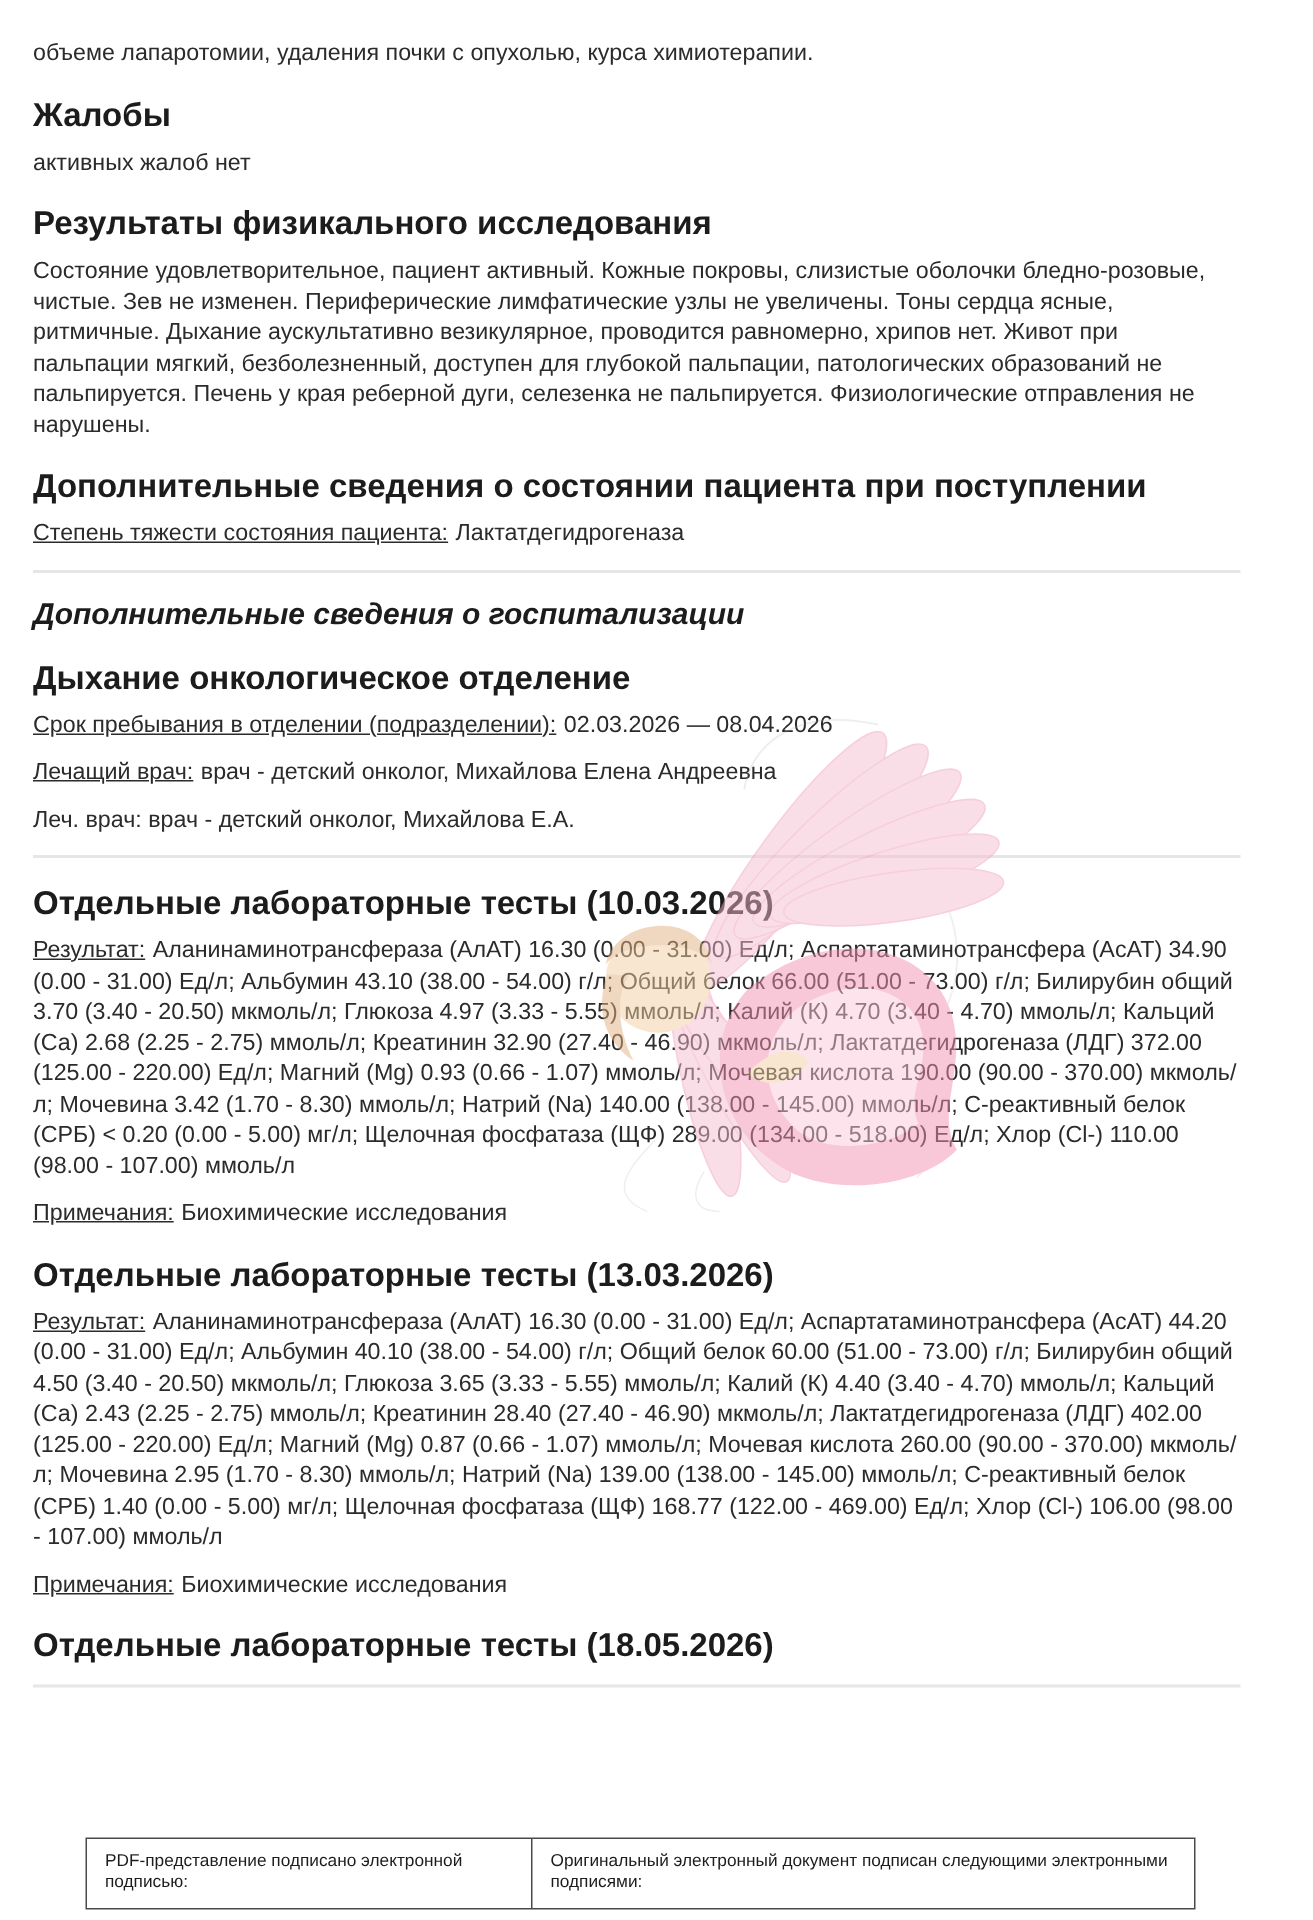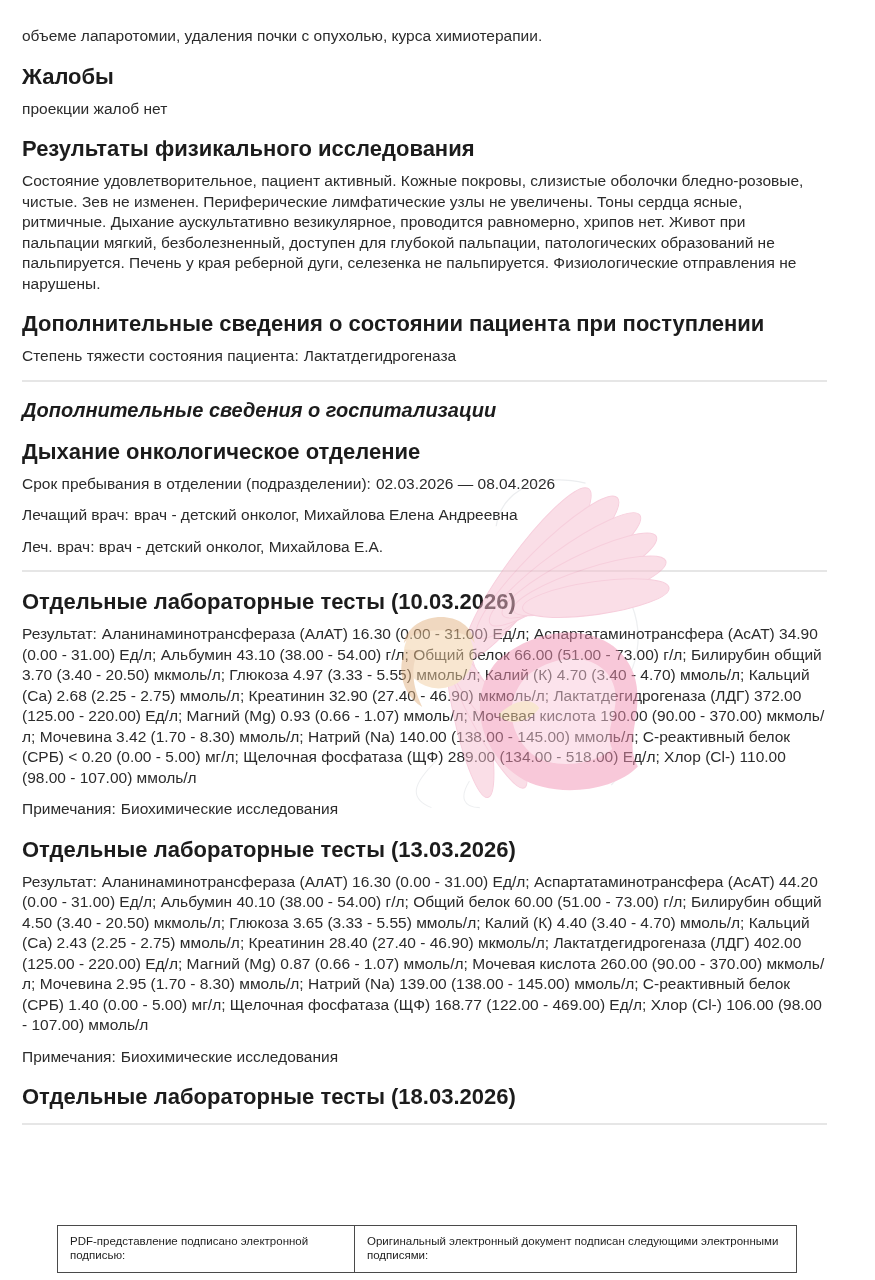--- a/index.html
+++ b/index.html
@@ -5,21 +5,21 @@
   html,body { margin:0; padding:0; background:#ffffff; }
   .page {
     position:relative; width:857px; height:1280px; overflow:hidden;
     background:#ffffff; color:#2b2b2b;
     font-family:"Liberation Sans","DejaVu Sans",sans-serif;
   }
   .content { position:relative; z-index:1; padding:26px 30px 0 22px; }
   .content p { font-size:15.5px; line-height:20.5px; margin:0 0 11px; }
   .h-bold { font-size:22px; font-weight:bold; color:#1c1c1c; margin:17px 0 9px; }
   .h-italic { font-style:italic; font-size:20px; }
-  .lbl { margin-right:5px;text-align:center; }
+  .lbl { text-decoration:underline; margin-right:5px;text-align:center; }
   .sep { border:none; border-top:2px solid #e6e6e6; margin:13px 0 14px; }
 
   
   .watermark { position:absolute; left:375px; top:452px; width:380px; height:360px;
                z-index:2; pointer-events:none; opacity:0.5; }
 
   
   .sig-table { display:flex; border:1px solid #4a4a4a; margin:100px 30px 0 35px; background:#fff; }
   .sig-cell { padding:6px 8px 8px; }
   .sig-cell-left { width:280px; border-right:1px solid #4a4a4a; }
@@ -56,21 +56,21 @@
       <path fill="#e2b382" d="M28 186 C34 154 92 150 97 186 C90 170 40 168 28 186 Z"></path>
       <path fill="#e2b382" d="M29 192 C20 218 30 238 46 248 C35 226 35 205 43 193 Z"></path>
     </g>
   </svg>
 
   <div class="content">
 
     <p>объеме лапаротомии, удаления почки с опухолью, курса химиотерапии.</p>
 
     <div class="h-bold">Жалобы</div>
-    <p>проекции жалоб нет</p>
+    <p>активных жалоб нет</p>
 
     <div class="h-bold">Результаты физикального исследования</div>
     <p>Состояние удовлетворительное, пациент активный. Кожные покровы, слизистые оболочки бледно-розовые, чистые. Зев не изменен. Периферические лимфатические узлы не увеличены. Тоны сердца ясные, ритмичные. Дыхание аускультативно везикулярное, проводится равномерно, хрипов нет. Живот при пальпации мягкий, безболезненный, доступен для глубокой пальпации, патологических образований не пальпируется. Печень у края реберной дуги, селезенка не пальпируется. Физиологические отправления не нарушены.</p>
 
     <div class="h-bold">Дополнительные сведения о состоянии пациента при поступлении</div>
     <p><span class="lbl">Степень тяжести состояния пациента:</span><span>Лактатдегидрогеназа</span></p>
 
     <hr class="sep">
 
     <div class="h-bold h-italic">Дополнительные сведения о госпитализации</div>
@@ -83,21 +83,21 @@
 
 
     <div class="h-bold">Отдельные лабораторные тесты (10.03.2026)</div>
     <p><span class="lbl">Результат:</span><span>Аланинаминотрансфераза (АлАТ) 16.30 (0.00 - 31.00) Ед/л; Аспартатаминотрансфера (АсАТ) 34.90 (0.00 - 31.00) Ед/л; Альбумин 43.10 (38.00 - 54.00) г/л; Общий белок 66.00 (51.00 - 73.00) г/л; Билирубин общий 3.70 (3.40 - 20.50) мкмоль/л; Глюкоза 4.97 (3.33 - 5.55) ммоль/л; Калий (К) 4.70 (3.40 - 4.70) ммоль/л; Кальций (Са) 2.68 (2.25 - 2.75) ммоль/л; Креатинин 32.90 (27.40 - 46.90) мкмоль/л; Лактатдегидрогеназа (ЛДГ) 372.00 (125.00 - 220.00) Ед/л; Магний (Mg) 0.93 (0.66 - 1.07) ммоль/л; Мочевая кислота 190.00 (90.00 - 370.00) мкмоль/л; Мочевина 3.42 (1.70 - 8.30) ммоль/л; Натрий (Na) 140.00 (138.00 - 145.00) ммоль/л; С-реактивный белок (СРБ) &lt; 0.20 (0.00 - 5.00) мг/л; Щелочная фосфатаза (ЩФ) 289.00 (134.00 - 518.00) Ед/л; Хлор (Cl-) 110.00 (98.00 - 107.00) ммоль/л</span></p>
     <p><span class="lbl">Примечания:</span><span>Биохимические исследования</span></p>
 
     <div class="h-bold">Отдельные лабораторные тесты (13.03.2026)</div>
     <p><span class="lbl">Результат:</span><span>Аланинаминотрансфераза (АлАТ) 16.30 (0.00 - 31.00) Ед/л; Аспартатаминотрансфера (АсАТ) 44.20 (0.00 - 31.00) Ед/л; Альбумин 40.10 (38.00 - 54.00) г/л; Общий белок 60.00 (51.00 - 73.00) г/л; Билирубин общий 4.50 (3.40 - 20.50) мкмоль/л; Глюкоза 3.65 (3.33 - 5.55) ммоль/л; Калий (К) 4.40 (3.40 - 4.70) ммоль/л; Кальций (Са) 2.43 (2.25 - 2.75) ммоль/л; Креатинин 28.40 (27.40 - 46.90) мкмоль/л; Лактатдегидрогеназа (ЛДГ) 402.00 (125.00 - 220.00) Ед/л; Магний (Mg) 0.87 (0.66 - 1.07) ммоль/л; Мочевая кислота 260.00 (90.00 - 370.00) мкмоль/л; Мочевина 2.95 (1.70 - 8.30) ммоль/л; Натрий (Na) 139.00 (138.00 - 145.00) ммоль/л; С-реактивный белок (СРБ) 1.40 (0.00 - 5.00) мг/л; Щелочная фосфатаза (ЩФ) 168.77 (122.00 - 469.00) Ед/л; Хлор (Cl-) 106.00 (98.00 - 107.00) ммоль/л</span></p>
     <p><span class="lbl">Примечания:</span><span>Биохимические исследования</span></p>
 
-    <div class="h-bold">Отдельные лабораторные тесты (18.03.2026)</div>
+    <div class="h-bold">Отдельные лабораторные тесты (18.05.2026)</div>
 
     <hr class="sep">
 
     <div class="sig-table">
       <div class="sig-cell sig-cell-left">
         <div class="sig-header">PDF-представление подписано электронной подписью:</div>
 
       </div>
       <div class="sig-cell sig-cell-right">
         <div class="sig-header">Оригинальный электронный документ подписан следующими электронными подписями:</div>

